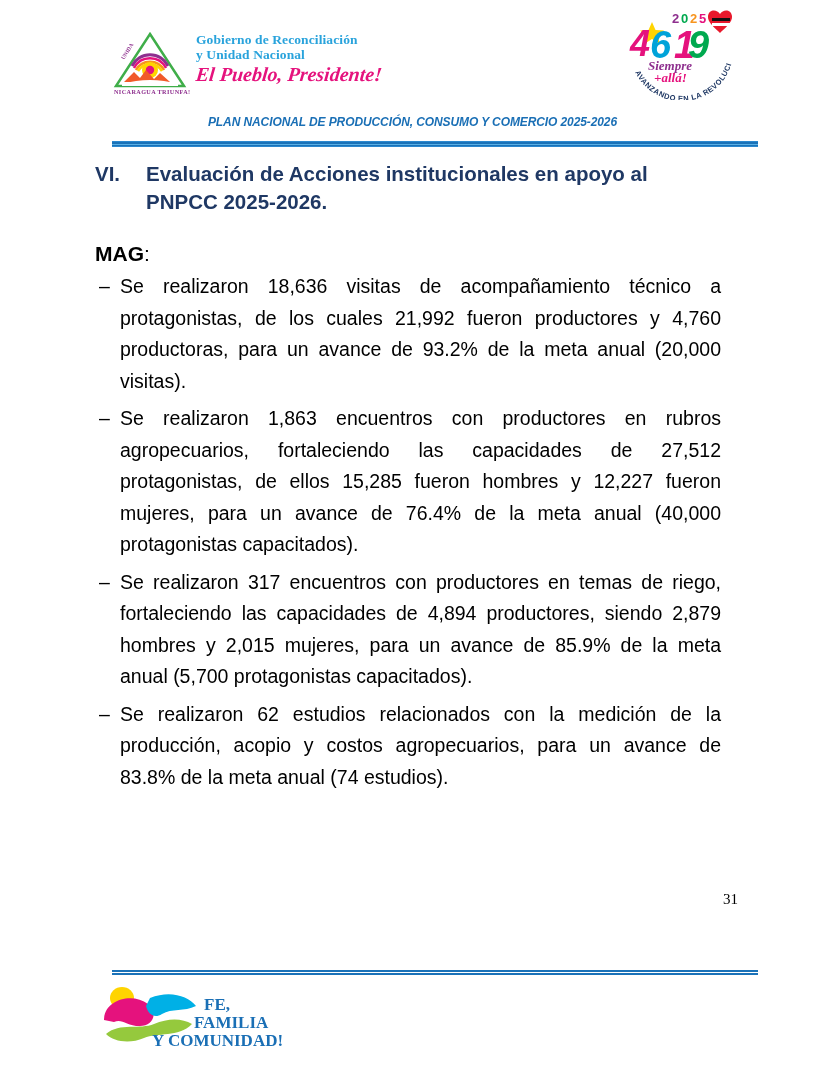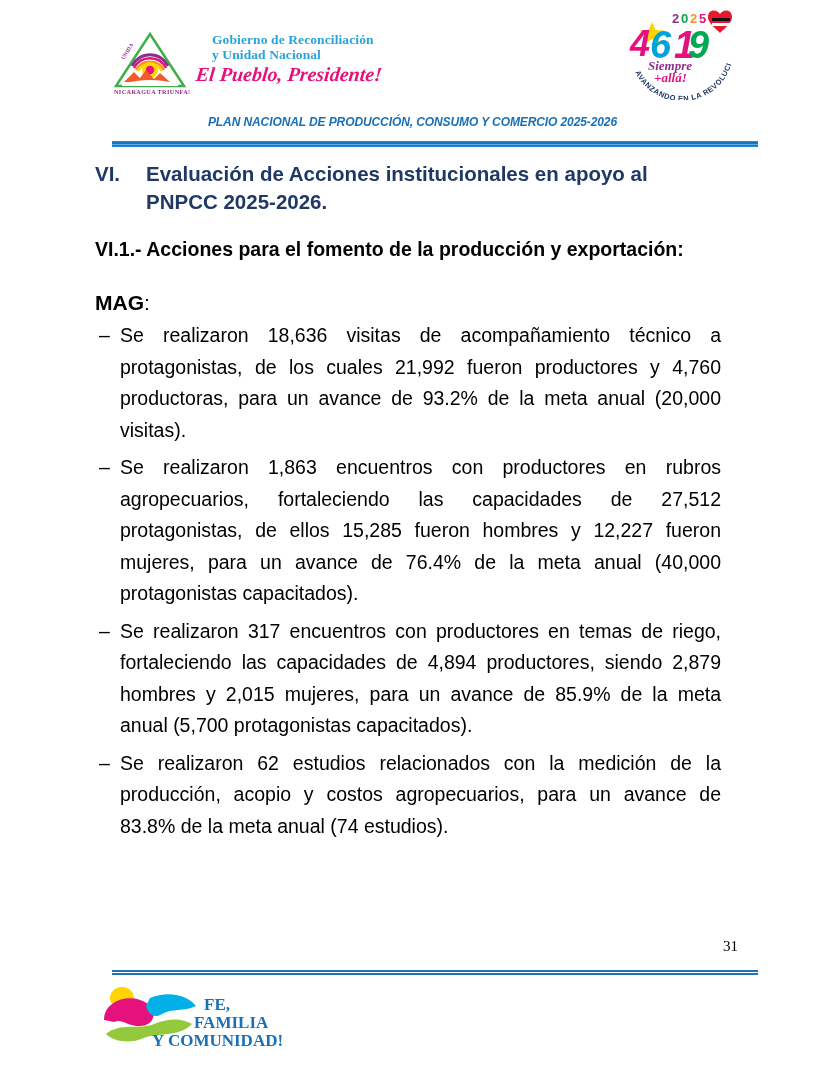--- a/index.html
+++ b/index.html
@@ -48,21 +48,20 @@
     padding-top: 6px;
   }
   .gov-line1, .gov-line2 {
     font-family: "Liberation Serif", serif;
     font-weight: bold;
     font-size: 13.5px;
     color: #29a3dc;
     line-height: 15px;
     white-space: nowrap;
     letter-spacing: 0.1px;
-    margin-left: 16px;
   }
   .gov-slogan {
     font-family: "Liberation Serif", serif;
     font-style: italic;
     font-weight: bold;
     font-size: 20px;
     color: #e5127d;
     line-height: 22px;
     margin-top: 1px;
     white-space: nowrap;
@@ -176,21 +175,21 @@
     left: 4px;
     top: 0;
     font-size: 19.5px;
     line-height: 31.5px;
   }
 
   
   .page-number {
     position: absolute;
     left: 0;
-    top: 938px;
+    top: 891px;
     width: 738px;
     text-align: right;
     font-family: "Liberation Serif", serif;
     font-size: 15px;
     color: #000;
   }
 
   .rule-bottom {
     position: absolute;
     left: 112px;
@@ -284,21 +283,20 @@
 
   <div class="rule-top"></div>
 
   <div class="content">
 
     <div class="section-heading">
       <div class="section-num">VI.</div>
       <div class="section-title">Evaluación de Acciones institucionales en apoyo al PNPCC 2025-2026.</div>
     </div>
 
-    <div class="sub-heading">VI.1.- Acciones para el fomento de la producción y exportación:</div>
 
     <div class="org-label"><b>MAG</b><span>:</span></div>
 
     <ul class="bullets">
       <li class="bullet">
         <span class="dash">–</span>
         <span>Se realizaron 18,636 visitas de acompañamiento técnico a protagonistas, de los cuales 21,992 fueron productores y 4,760 productoras, para un avance de 93.2% de la meta anual (20,000 visitas).</span>
       </li>
       <li class="bullet">
         <span class="dash">–</span>

